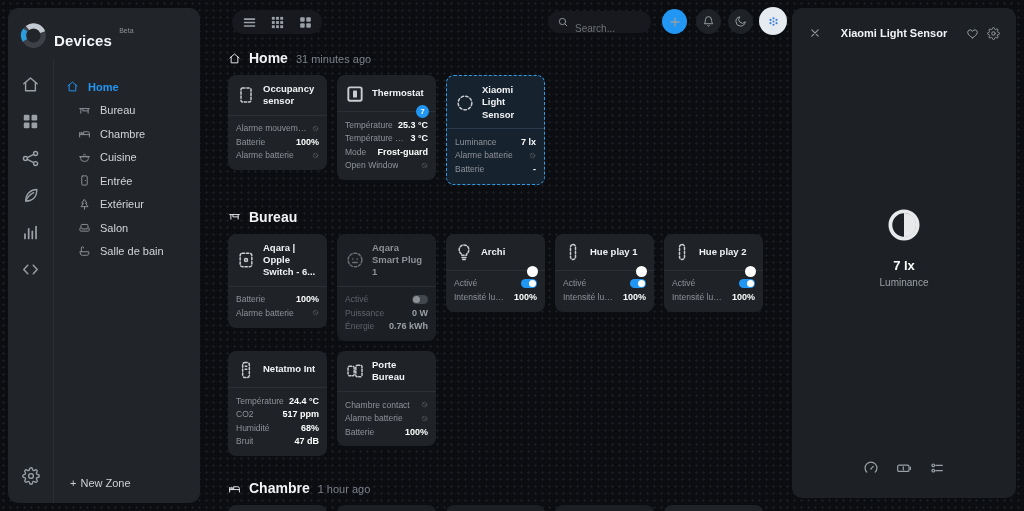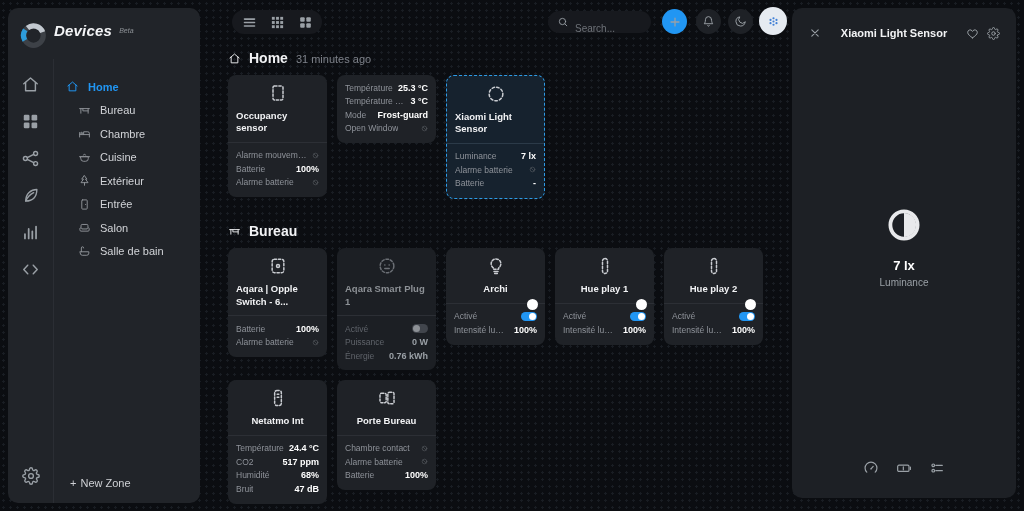--- a/index.html
+++ b/index.html
@@ -10,21 +10,21 @@
     background-image:radial-gradient(circle, #191d23 1px, transparent 1.3px);
     background-size:7px 7px;
     color:#e8e9eb; position:relative;
   }
   svg { display:block; }
   .icon { display:inline-flex; align-items:center; justify-content:center; color:#9aa0a6; }
 
   
   .sidebar { position:absolute; left:8px; top:8px; width:192px; height:495px;
     background:#212429; border-radius:10px; display:flex; flex-direction:column; z-index:3; }
-  .sidebar-header { display:flex; align-items:flex-start; gap:7px; padding:14px 12px 10px 12px;font-style:italic; }
+  .sidebar-header { display:flex; align-items:flex-end; gap:7px; padding:14px 12px 10px 12px; }
   .app-title { font-size:15px; font-weight:bold; color:#f4f5f7; letter-spacing:.2px; }
   .beta { font-size:7px; color:#8d9196; align-self:flex-start; margin-top:5px; }
   .sidebar-body { flex:1; display:flex; min-height:0; }
   .icon-rail { width:46px; display:flex; flex-direction:column; align-items:center; gap:15px;
     padding:14px 0 16px 0; border-right:1px solid #2b2e34; }
   .rail-item { width:24px; height:22px; display:flex; align-items:center; justify-content:center; color:#8d9196; cursor:pointer; }
   .rail-item.active { color:#2196f3; }
   .rail-spacer { flex:1; }
   .zone-list { flex:1; display:flex; flex-direction:column; padding:16px 6px 14px 12px; }
   .zone-item { display:flex; align-items:center; gap:9px; height:23.5px; font-size:11px;
@@ -57,21 +57,21 @@
   
   .content { position:absolute; left:228px; top:50px; width:557px; }
   .section-header { display:flex; align-items:baseline; gap:8px; margin-bottom:9px; }
   .section-header .icon { align-self:center; color:#e8e9eb; }
   .section-name { font-size:14px; font-weight:bold; color:#f2f3f5; }
   .section-time { font-size:11px; color:#7e828a; }
   .card-grid { display:grid; grid-template-columns:repeat(5, 99px); gap:10px; align-items:start; margin-bottom:24px; }
 
   .card { background:#1f2227; border-radius:8px; position:relative; cursor:pointer; }
   .card-header { display:flex; align-items:center; gap:7px; padding:8px 8px 7px 8px;
-    border-bottom:1px solid #2c2f35; position:relative; min-height:37px;flex-direction:column; }
+    border-bottom:1px solid #2c2f35; position:relative; min-height:37px; }
   .card-header .icon { color:#c9ccd1; flex-shrink:0; }
   .card-title { font-size:9.5px; font-weight:bold; color:#f2f3f5; line-height:1.3; }
   .card-rows { padding:6px 8px 8px 8px; }
   .row { display:flex; justify-content:space-between; align-items:center; height:13.5px; gap:4px; }
   .row-label { font-size:8.5px; color:#8f939a; white-space:nowrap; overflow:hidden;
     text-overflow:ellipsis; min-width:0; }
   .row-value { font-size:9px; font-weight:bold; color:#fff; white-space:nowrap; flex-shrink:0; }
   .row .icon { color:#5d6167; flex-shrink:0; }
   .chip { position:absolute; right:7px; bottom:-7px; z-index:2; }
   .chip.badge { width:13px; height:13px; border-radius:50%; background:#2196f3; color:#fff;
@@ -218,33 +218,33 @@
             <span class="icon">
               <svg width="13" height="13" viewBox="0 0 24 24" fill="none" stroke="currentColor" stroke-width="1.8" stroke-linecap="round" stroke-linejoin="round">
                 <path d="M5 10.5h14V14a5 5 0 0 1-5 5h-4a5 5 0 0 1-5-5zM2.8 10.5h18.4M9.8 7.5c0-2 4.4-2 4.4 0"></path>
               </svg>
             </span>
             <span>Cuisine</span>
           </div>
           <div class="zone-item sub">
             <span class="icon">
               <svg width="13" height="13" viewBox="0 0 24 24" fill="none" stroke="currentColor" stroke-width="1.8" stroke-linecap="round" stroke-linejoin="round">
-                <path d="m12 3.2 4.4 6.3h-2.5l4.6 6.5H5.5l4.6-6.5H7.6zM12 16v4.8"></path>
-              </svg>
-            </span>
-            <span>Extérieur</span>
-          </div>
-          <div class="zone-item sub">
-            <span class="icon">
-              <svg width="13" height="13" viewBox="0 0 24 24" fill="none" stroke="currentColor" stroke-width="1.8" stroke-linecap="round" stroke-linejoin="round">
                 <rect x="7" y="3.5" width="10" height="17" rx="1.5"></rect>
                 <circle cx="14" cy="12" r="1.1" fill="currentColor" stroke="none"></circle>
               </svg>
             </span>
             <span>Entrée</span>
+          </div>
+          <div class="zone-item sub">
+            <span class="icon">
+              <svg width="13" height="13" viewBox="0 0 24 24" fill="none" stroke="currentColor" stroke-width="1.8" stroke-linecap="round" stroke-linejoin="round">
+                <path d="m12 3.2 4.4 6.3h-2.5l4.6 6.5H5.5l4.6-6.5H7.6zM12 16v4.8"></path>
+              </svg>
+            </span>
+            <span>Extérieur</span>
           </div>
           <div class="zone-item sub">
             <span class="icon">
               <svg width="13" height="13" viewBox="0 0 24 24" fill="none" stroke="currentColor" stroke-width="1.8" stroke-linecap="round" stroke-linejoin="round">
                 <path d="M5.6 11V8.4a2 2 0 0 1 2-2h8.8a2 2 0 0 1 2 2V11M3.4 14.1a1.8 1.8 0 0 1 3.6 0v.6h10v-.6a1.8 1.8 0 0 1 3.6 0v2.6a2 2 0 0 1-2 2H5.4a2 2 0 0 1-2-2z"></path>
               </svg>
             </span>
             <span>Salon</span>
           </div>
           <div class="zone-item sub">
@@ -389,20 +389,30 @@
               <span class="icon">
                 <svg width="7" height="7" viewBox="0 0 24 24" fill="none" stroke="currentColor" stroke-width="1.8" stroke-linecap="round" stroke-linejoin="round">
                   <circle cx="12" cy="12" r="8"></circle>
                   <path d="m7 7 10 10"></path>
                 </svg>
               </span>
             </div>
           </div>
         </div>
         <div class="card">
+          <div class="card-header">
+            <span class="icon">
+              <svg width="20" height="20" viewBox="0 0 24 24" fill="none" stroke="currentColor" stroke-width="1.8" stroke-linecap="round" stroke-linejoin="round">
+                <rect x="4" y="4" width="16" height="16" rx="2" stroke-width="2.3"></rect>
+                <rect x="9.6" y="7.8" width="4.8" height="8.4" rx="1" fill="currentColor" stroke="none"></rect>
+              </svg>
+            </span>
+            <span class="card-title">Thermostat</span>
+            <div class="chip badge">7</div>
+          </div>
           <div class="card-rows">
             <div class="row">
               <span class="row-label">Température</span>
               <span class="row-value">25.3 °C</span>
             </div>
             <div class="row">
               <span class="row-label">Température cible</span>
               <span class="row-value">3 °C</span>
             </div>
             <div class="row">

